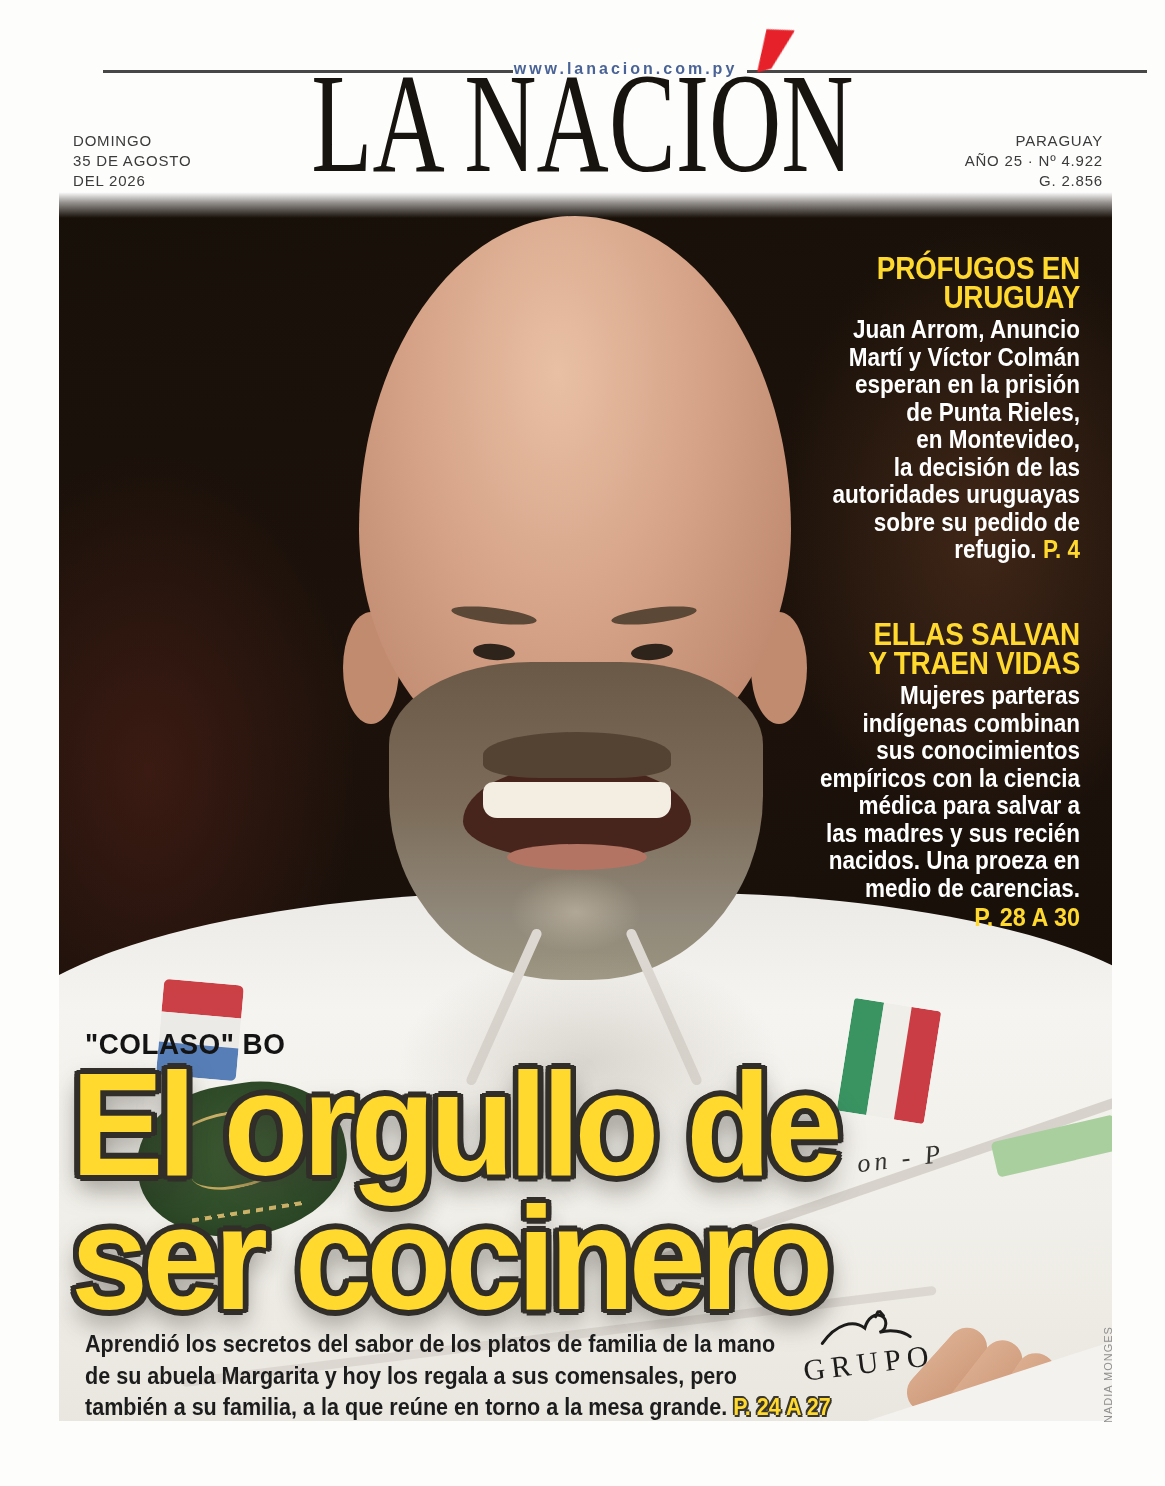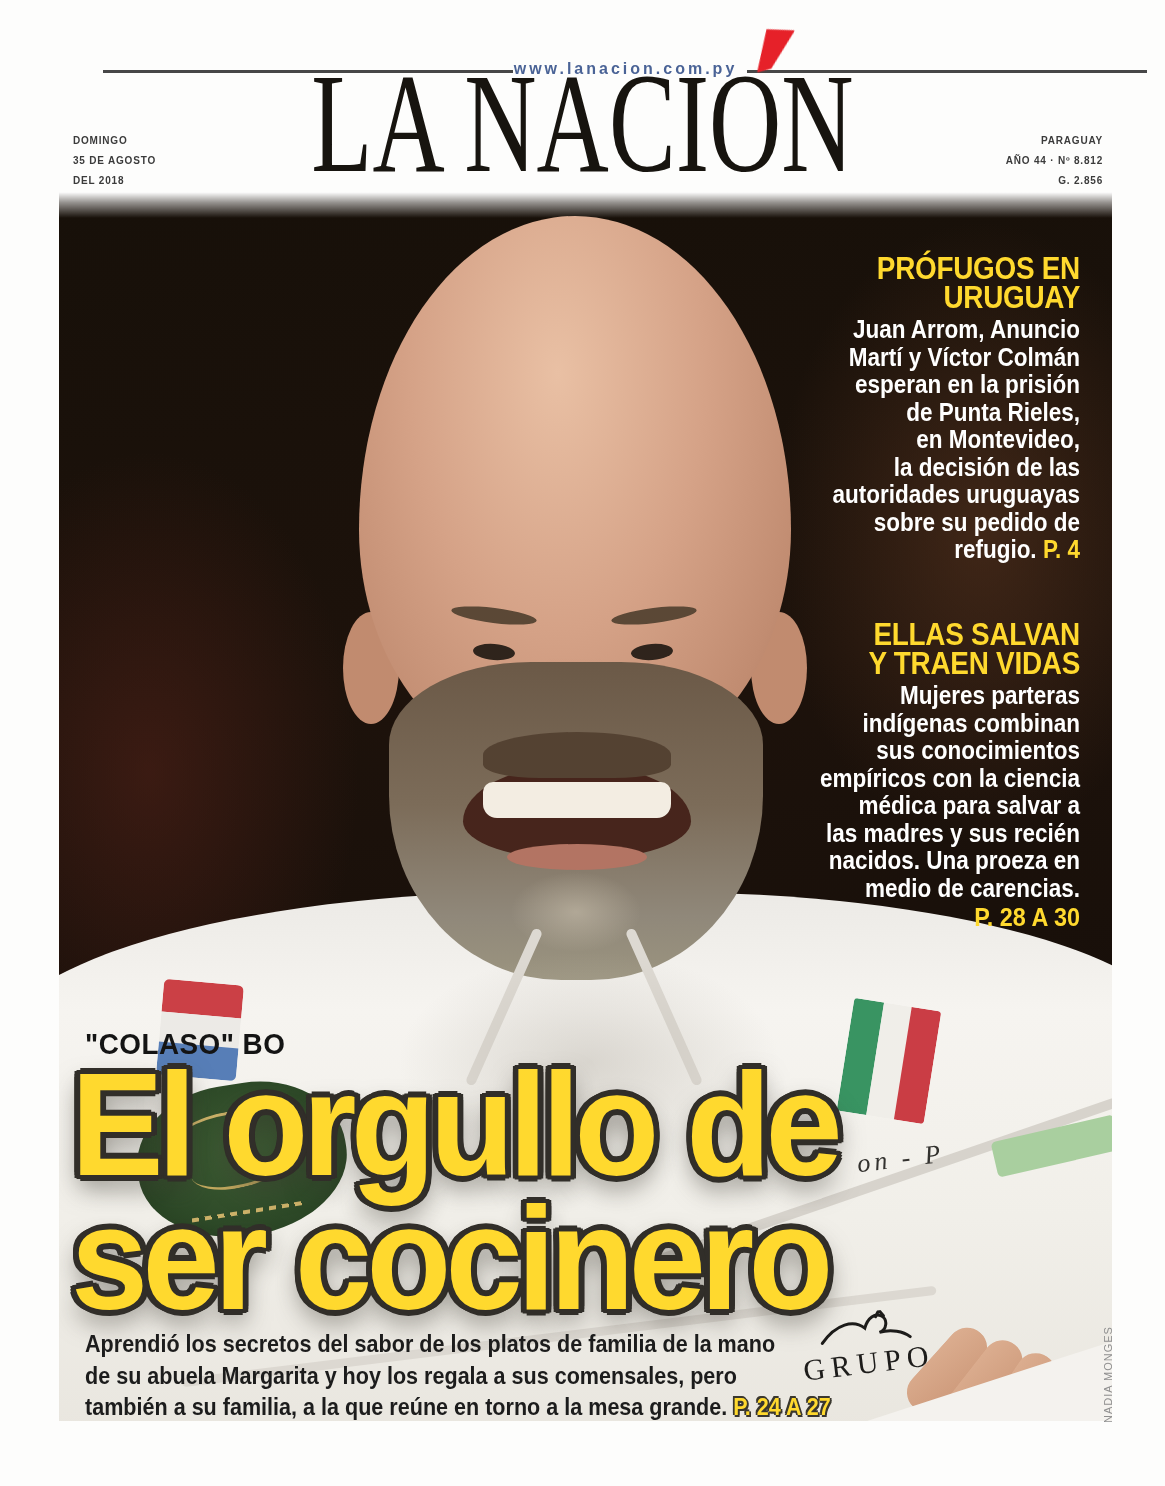--- a/index.html
+++ b/index.html
@@ -14,21 +14,21 @@
   .site-url{position:absolute;top:0;left:50%;transform:translateX(-50%);
             font-size:16px;font-weight:700;letter-spacing:3px;color:#4a6396;white-space:nowrap;}
 
   .masthead{position:absolute;top:48px;left:0;width:100%;height:150px;line-height:150px;
             text-align:center;font-family:"Liberation Serif",serif;font-size:141px;font-weight:400;
             color:#17140f;transform:scaleX(0.71);transform-origin:center;white-space:nowrap;}
   .masthead .o-wrap{position:relative;display:inline-block;}
   .accent-mark{position:absolute;top:-26px;right:-10px;width:38px;height:58px;background:#e62129;
                transform:rotate(20deg);clip-path:polygon(6% 100%,0% 22%,100% 0%,52% 82%);}
 
-  .issue-block{position:absolute;font-size:10px;line-height:20px;font-weight:700;
+  .issue-block{position:absolute;font-size:15px;line-height:20px;font-weight:400;
                letter-spacing:0.8px;color:#3b3b3b;}
   .date-block{top:131px;left:73px;text-align:left;}
   .edition-block{top:131px;right:62px;text-align:right;}
 
   
   .photo{position:absolute;left:59px;top:192px;width:1053px;height:1229px;overflow:hidden;
          background:linear-gradient(175deg,#171009 0%,#1d120b 40%,#120c08 100%);}
   .bg-glow-right{position:absolute;right:-80px;top:30px;width:420px;height:620px;
         background:radial-gradient(closest-side,rgba(94,56,34,0.55),rgba(0,0,0,0));}
   .bg-glow-left{position:absolute;left:-120px;top:260px;width:420px;height:640px;
@@ -150,26 +150,26 @@
     <div class="rule left"></div>
     <div class="rule right"></div>
     <div class="site-url">www.lanacion.com.py</div>
   </div>
 
   <div class="masthead"><span>LA NACI</span><span class="o-wrap"><span>O</span><span class="accent-mark"></span></span><span>N</span></div>
 
   <div class="issue-block date-block">
     <div>DOMINGO</div>
     <div>35 DE AGOSTO</div>
-    <div>DEL 2018</div>
+    <div>DEL 2026</div>
   </div>
 
   <div class="issue-block edition-block">
     <div>PARAGUAY</div>
-    <div>AÑO 44 · Nº 8.812</div>
+    <div>AÑO 25 · Nº 4.922</div>
     <div>G. 2.856</div>
   </div>
 
   <div class="photo">
     <div class="bg-glow-right"></div>
     <div class="bg-glow-left"></div>
 
     <div class="jacket"></div>
     <div class="neck"></div>
     <div class="ear l"></div>

